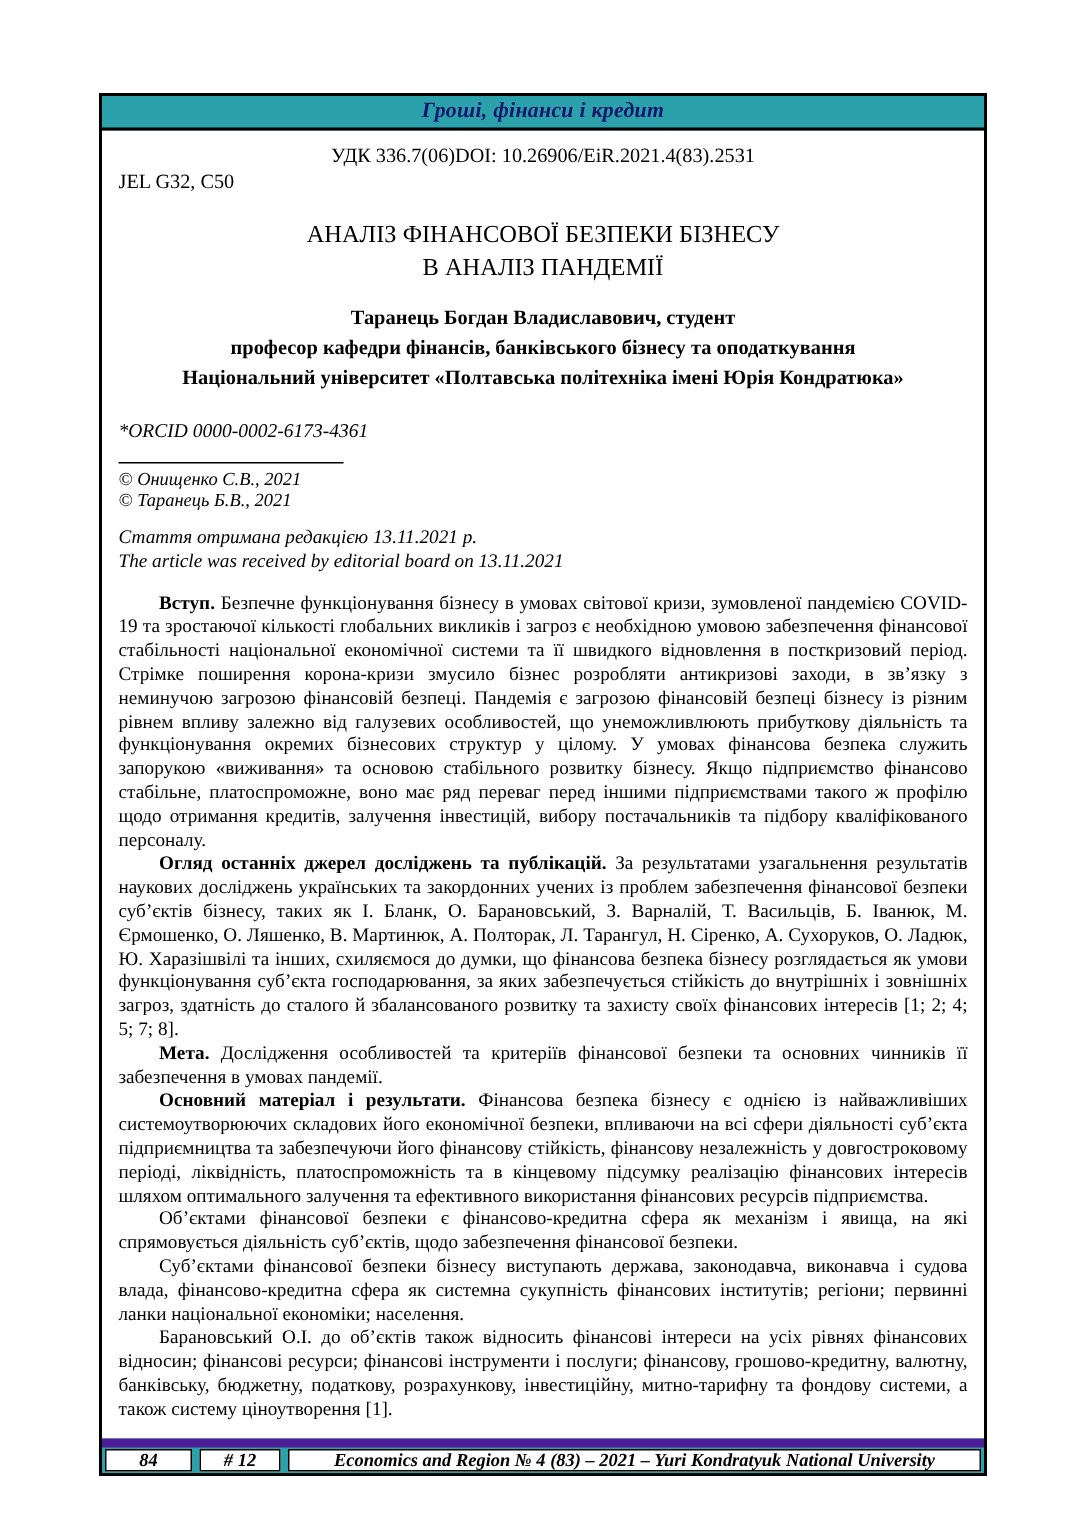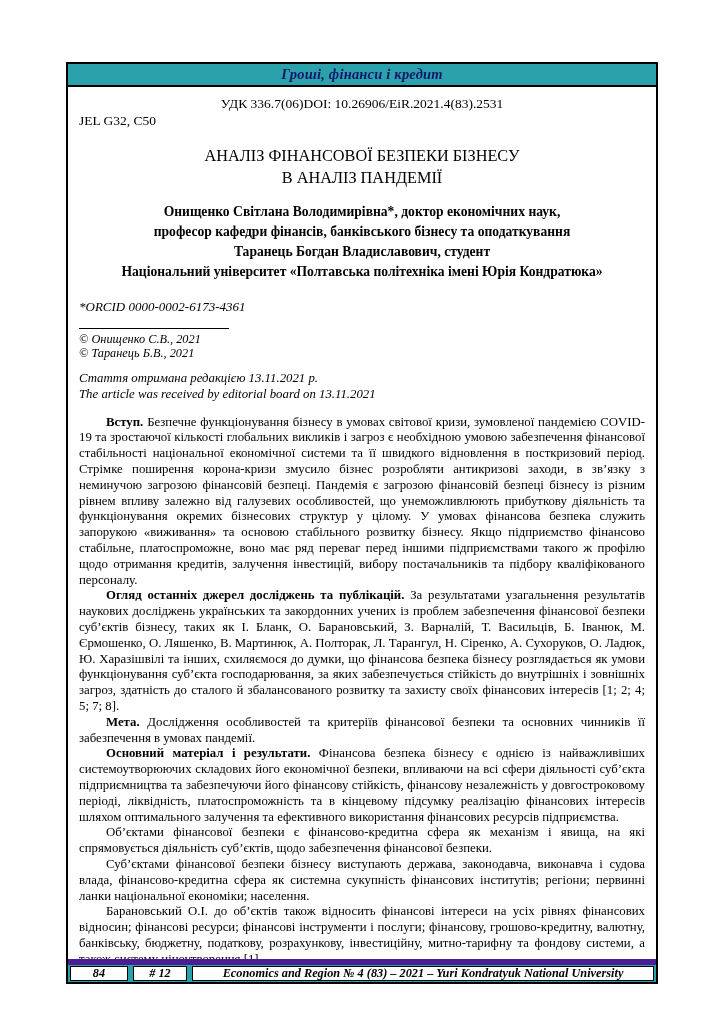--- a/index.html
+++ b/index.html
@@ -133,23 +133,22 @@
         <span>DOI: 10.26906/EiR.2021.4(83).2531</span>
       </div>
       <div class="jel-line">JEL G32, C50</div>
 
       <div class="title-block">
         <div>АНАЛІЗ ФІНАНСОВОЇ БЕЗПЕКИ БІЗНЕСУ</div>
         <div>В АНАЛІЗ ПАНДЕМІЇ</div>
       </div>
 
       <div class="authors-block">
-        <div>Онищенко Світлана Володимирівна*, доктор економічних наук,</div>
+        <div>Таранець Богдан Владиславович, студент</div>
         <div>професор кафедри фінансів, банківського бізнесу та оподаткування</div>
-        <div>Таранець Богдан Владиславович, студент</div>
         <div>Національний університет «Полтавська політехніка імені Юрія Кондратюка»</div>
       </div>
 
       <div class="orcid-line">*ORCID 0000-0002-6173-4361</div>
 
       <div class="divider"></div>
 
       <div class="copyright-block">
         <div class="copyright-line">© Онищенко С.В., 2021</div>
         <div class="copyright-line">© Таранець Б.В., 2021</div>

